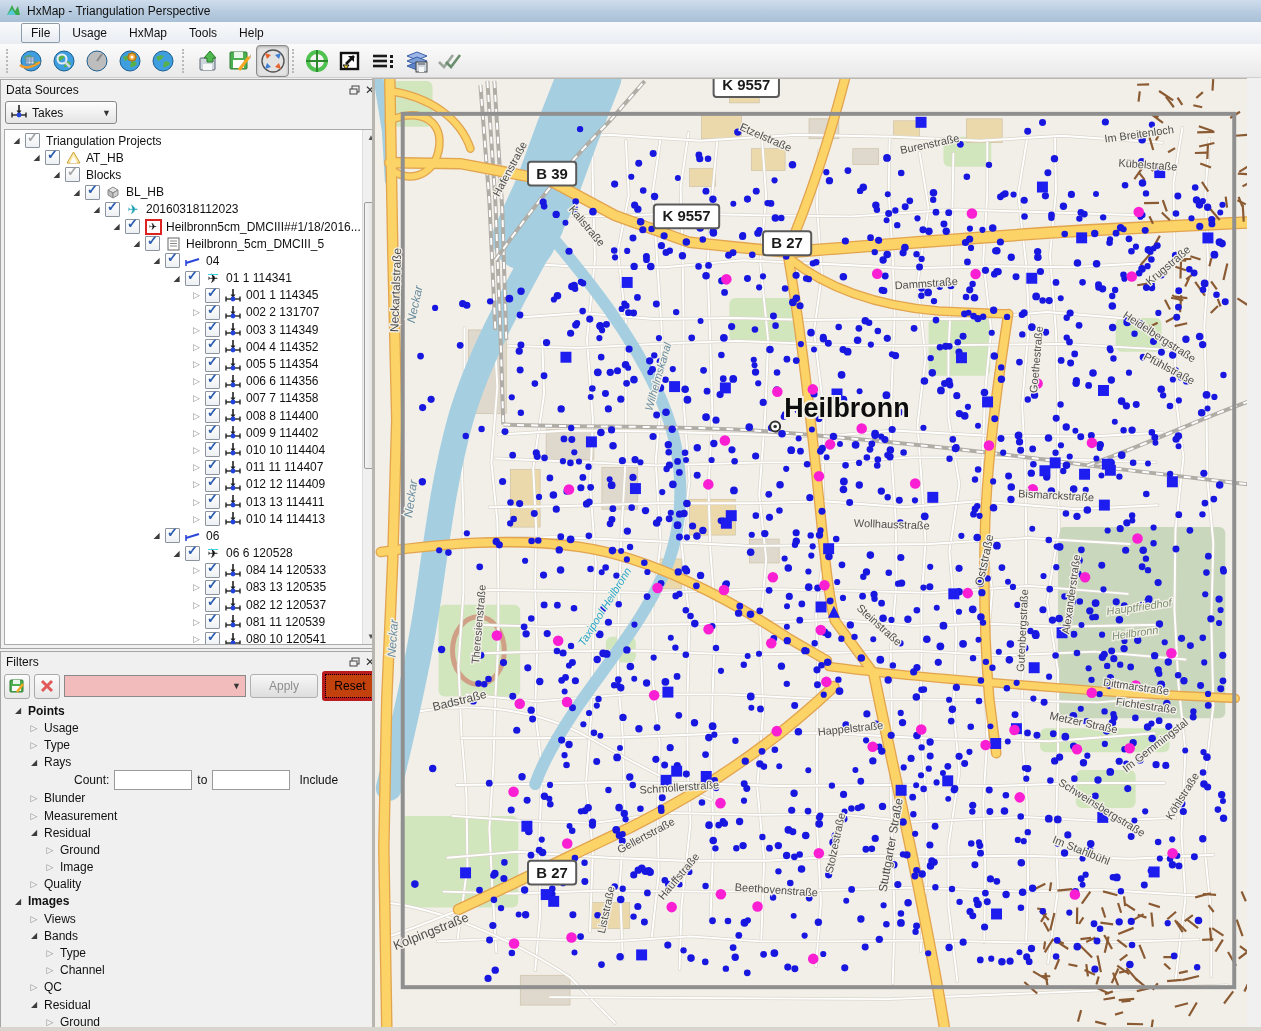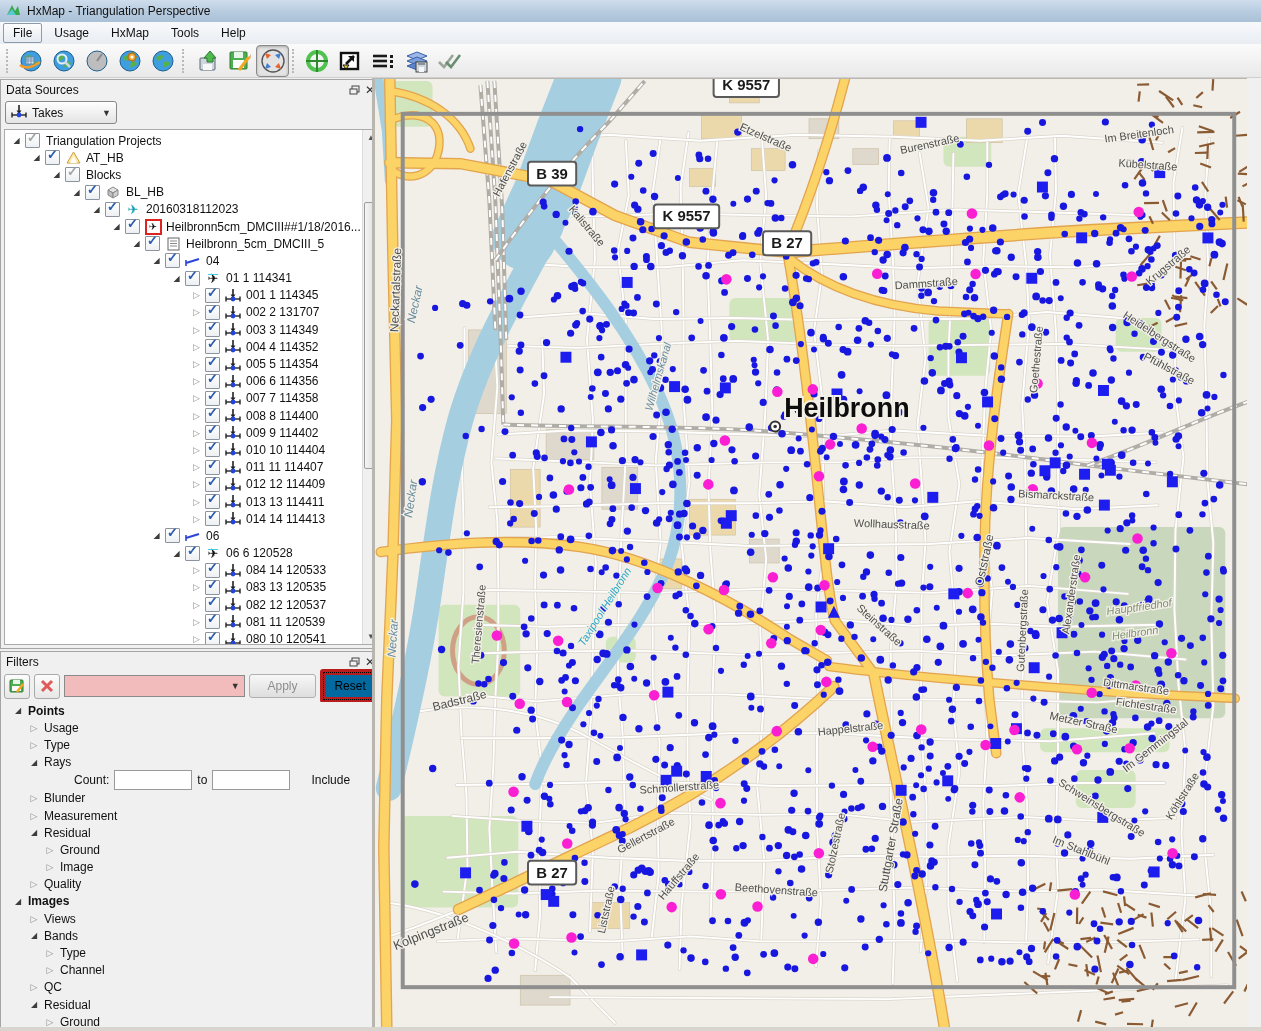--- a/index.html
+++ b/index.html
@@ -2,21 +2,21 @@
 <html><head>
 <meta charset="utf-8">
 <style>
   html,body{margin:0;padding:0}
   body{width:1261px;height:1031px;position:relative;overflow:hidden;
        font-family:"Liberation Sans",sans-serif;background:#f0f0f0;font-size:12px;color:#111}
   .titlebar{position:absolute;left:0;top:0;right:0;height:22px;
     background:linear-gradient(#cfdded 0%,#b7cbdf 55%,#a9c0d6 100%);
     border-bottom:1px solid #93a9bf;display:flex;align-items:center;gap:6px;padding-left:6px;font-size:12px}
   .menubar{position:absolute;left:0;top:22px;right:0;height:22px;
-    background:linear-gradient(#f8f9fb,#e9edf2);display:flex;align-items:center;padding-left:2px}
+    background:linear-gradient(#f8f9fb,#e9edf2);display:flex;align-items:center;padding-left:20px}
   .menu-item{padding:2px 9px;margin:0 1px;border:1px solid transparent}
   .menu-item.focus{border:1px solid #8e9caa;border-radius:2px;background:linear-gradient(#fdfdfd,#e6ebf2)}
   .toolbar{position:absolute;left:0;top:44px;right:0;height:33px;
     background:linear-gradient(#fbfbfb,#e9e9e9);border-bottom:1px solid #cfcfcf;
     display:flex;align-items:center;padding-left:3px}
   .grip{width:3px;height:24px;border-left:2px dotted #b9b9b9;margin:0 3px}
   .tbtn{width:31px;height:30px;display:flex;align-items:center;justify-content:center;border:1px solid transparent}
   .tbtn.pressed{border:1px solid #898989;border-radius:4px;background:#e3e3e3;box-shadow:inset 0 1px 3px rgba(0,0,0,.25)}
 
   .panel{position:absolute;left:0;width:384px;background:#f0f0f0;border:1px solid #a5a5a5;box-sizing:border-box}
@@ -49,21 +49,21 @@
     background:linear-gradient(90deg,#f4f4f4,#dadada)}
 
   .fbar{position:absolute;left:3px;top:21px;right:3px;height:26px;display:flex;align-items:center;gap:4px}
   .ibtn{width:24px;height:23px;border:1px solid #a9a9a9;border-radius:3px;background:linear-gradient(#fcfcfc,#e7e7e7);
     display:flex;align-items:center;justify-content:center}
   .fcombo{width:176px;height:20px;border:1px solid #8a8a8a;background:#f3bcbc;display:flex;align-items:center;justify-content:flex-end;padding-right:4px}
   .fcombo .arr{font-size:9px;color:#333}
   .btn{height:22px;border:1px solid #b0b0b0;border-radius:3px;background:linear-gradient(#f7f7f7,#dedede);
     display:flex;align-items:center;justify-content:center;font-size:12px}
   .btn.apply{width:66px;color:#8e8e8e}
-  .btn.reset{width:48px;background:#0369a1;border:6px solid #b91c1c;color:#000;outline:1px dotted #000;outline-offset:-4px}
+  .btn.reset{width:48px;background:#c2410c;border:4px solid #b91c1c;color:#000;outline:1px dotted #000;outline-offset:-4px}
 
   .ftree{position:absolute;left:3px;right:3px;top:50px;bottom:3px;background:#f0f0f0;font-size:12px;overflow:hidden}
   .frow{height:17.2px;display:flex;align-items:center;white-space:nowrap}
   .frow .twisty{width:16px}
   .frow.bold .tlabel{font-weight:bold}
   .rays{height:19px;display:flex;align-items:center;gap:5px;padding-left:70px}
   .rays input{width:72px;height:16px;border:1px solid #9a9a9a;font-size:11px}
 
   #map-wrap{position:absolute;left:372px;top:78px;width:875px;height:949px;background:#f2efe9;
     border-left:3px solid #b9b6b0;border-top:1px solid #b9b6b0;box-sizing:border-box;overflow:hidden}
@@ -567,21 +567,21 @@
           <span class="ticon">
             <svg width="16" height="15">
               <line x1="8" y1="1" x2="8" y2="8" stroke="#222" stroke-width="1.6"></line>
               <polygon points="8,10 5.5,6.5 10.5,6.5" fill="#222"></polygon>
               <line x1="1" y1="11" x2="15" y2="11" stroke="#222" stroke-width="1.4"></line>
               <line x1="1" y1="8.5" x2="1" y2="13.5" stroke="#222" stroke-width="1.4"></line>
               <line x1="15" y1="8.5" x2="15" y2="13.5" stroke="#222" stroke-width="1.4"></line>
               <circle cx="8" cy="11" r="2.4" fill="#2244dd"></circle>
             </svg>
           </span>
-          <span class="tlabel">014 14 114413</span>
+          <span class="tlabel">010 14 114413</span>
         </div>
         <div class="trow" style="padding-left: 144px;">
           <span class="twisty open">◢</span>
           <span class="cb checked">
             <span class="mk">✓</span>
           </span>
           <span class="ticon">
             <svg width="18" height="12">
               <line x1="2" y1="8" x2="15" y2="4" stroke="#2b46d8" stroke-width="2"></line>
               <line x1="2" y1="5" x2="2" y2="11" stroke="#2b46d8" stroke-width="1.6"></line>
@@ -741,21 +741,21 @@
       </div>
       <div class="frow" style="padding-left: 22px;">
         <span class="twisty open">◢</span>
         <span class="tlabel">Rays</span>
       </div>
       <div class="rays">
         <span>Count:</span>
         <input value="" style="">
         <span>to</span>
         <input value="" style="">
-        <span style="margin-left:16px">Include</span>
+        <span style="margin-left:4px">Include</span>
       </div>
       <div class="frow" style="padding-left: 22px;">
         <span class="twisty closed">▷</span>
         <span class="tlabel">Blunder</span>
       </div>
       <div class="frow" style="padding-left: 22px;">
         <span class="twisty closed">▷</span>
         <span class="tlabel">Measurement</span>
       </div>
       <div class="frow" style="padding-left: 22px;">

